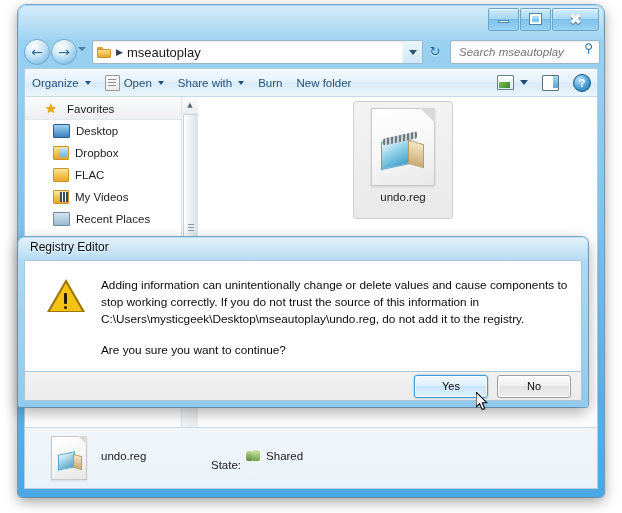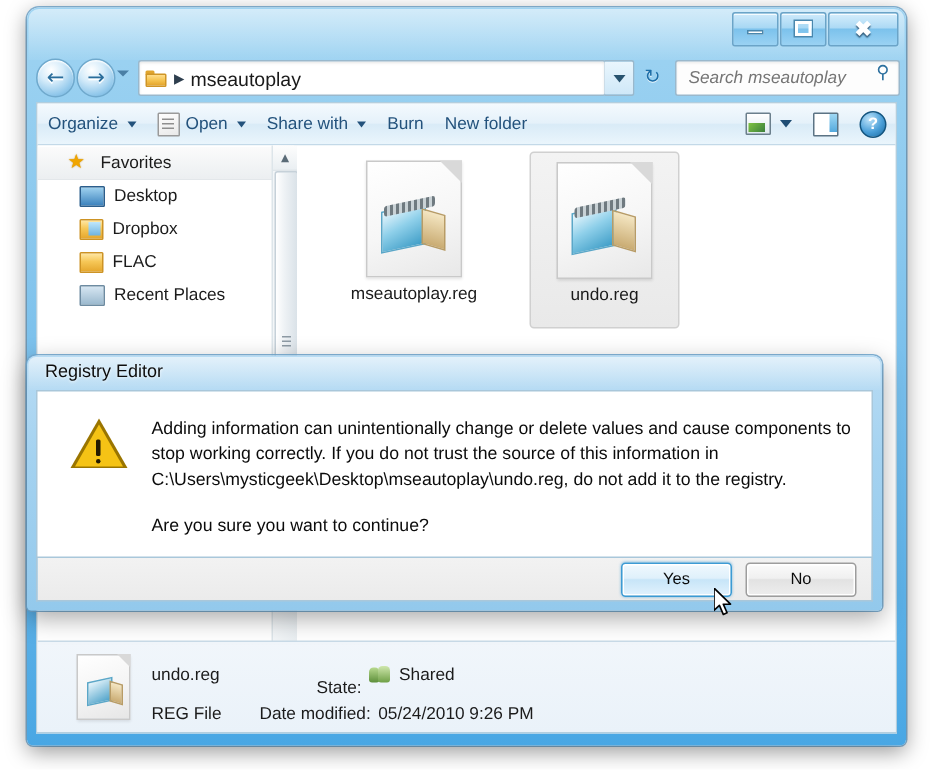--- a/index.html
+++ b/index.html
@@ -684,45 +684,39 @@
         </div>
         <div class="nav-item child">
           <span class="ni-ico ico-folder blue"></span>
           <span>Dropbox</span>
         </div>
         <div class="nav-item child">
           <span class="ni-ico ico-folder"></span>
           <span>FLAC</span>
         </div>
         <div class="nav-item child">
+          <span class="ni-ico ico-folder film"></span>
+          <span>My Videos</span>
+        </div>
+        <div class="nav-item child">
           <span class="ni-ico ico-recent"></span>
           <span>Recent Places</span>
         </div>
         <div class="nav-item child" style="margin-top:142px;">
           <span class="ni-ico ico-film"></span>
           <span>Videos</span>
         </div>
       </div>
 
       <div id="navpane-scrollbar" style="left:156px;right:auto;">
         <div class="sb-arrow">▲</div>
         <div id="sb-thumb"></div>
       </div>
 
       <div id="filelist">
-        <div class="file-item" style="left:28px; top:4px;">
-          <div class="reg-icon">
-            <div class="book">
-              <div class="left"></div>
-                <div class="right"></div>
-                <div class="spiral"></div>
-            </div>
-          </div>
-          <div class="file-label">mseautoplay.reg</div>
-        </div>
         <div class="file-item selected" style="left:155px; top:4px;">
           <div class="reg-icon">
             <div class="book">
               <div class="left"></div>
                 <div class="right"></div>
                 <div class="spiral"></div>
             </div>
           </div>
           <div class="file-label">undo.reg</div>
         </div>
@@ -735,25 +729,20 @@
               <div class="r"></div>
             </div>
         </div>
         <div id="details-text">
           <div id="details-row1">
             <span id="dp-filename">undo.reg</span>
             <span id="dp-state-label">State:</span>
             <span class="people-icon"></span>
             <span>Shared</span>
           </div>
-          <div id="details-row2">
-            <span id="dp-type">REG File</span>
-            <span id="dp-date-label">Date modified:</span>
-            <span>05/24/2010 9:26 PM</span>
-          </div>
         </div>
       </div>
 
     </div>
   </div>
 
   <div id="dialog">
     <div id="dialog-title">Registry Editor</div>
 
     <div id="dialog-body">

